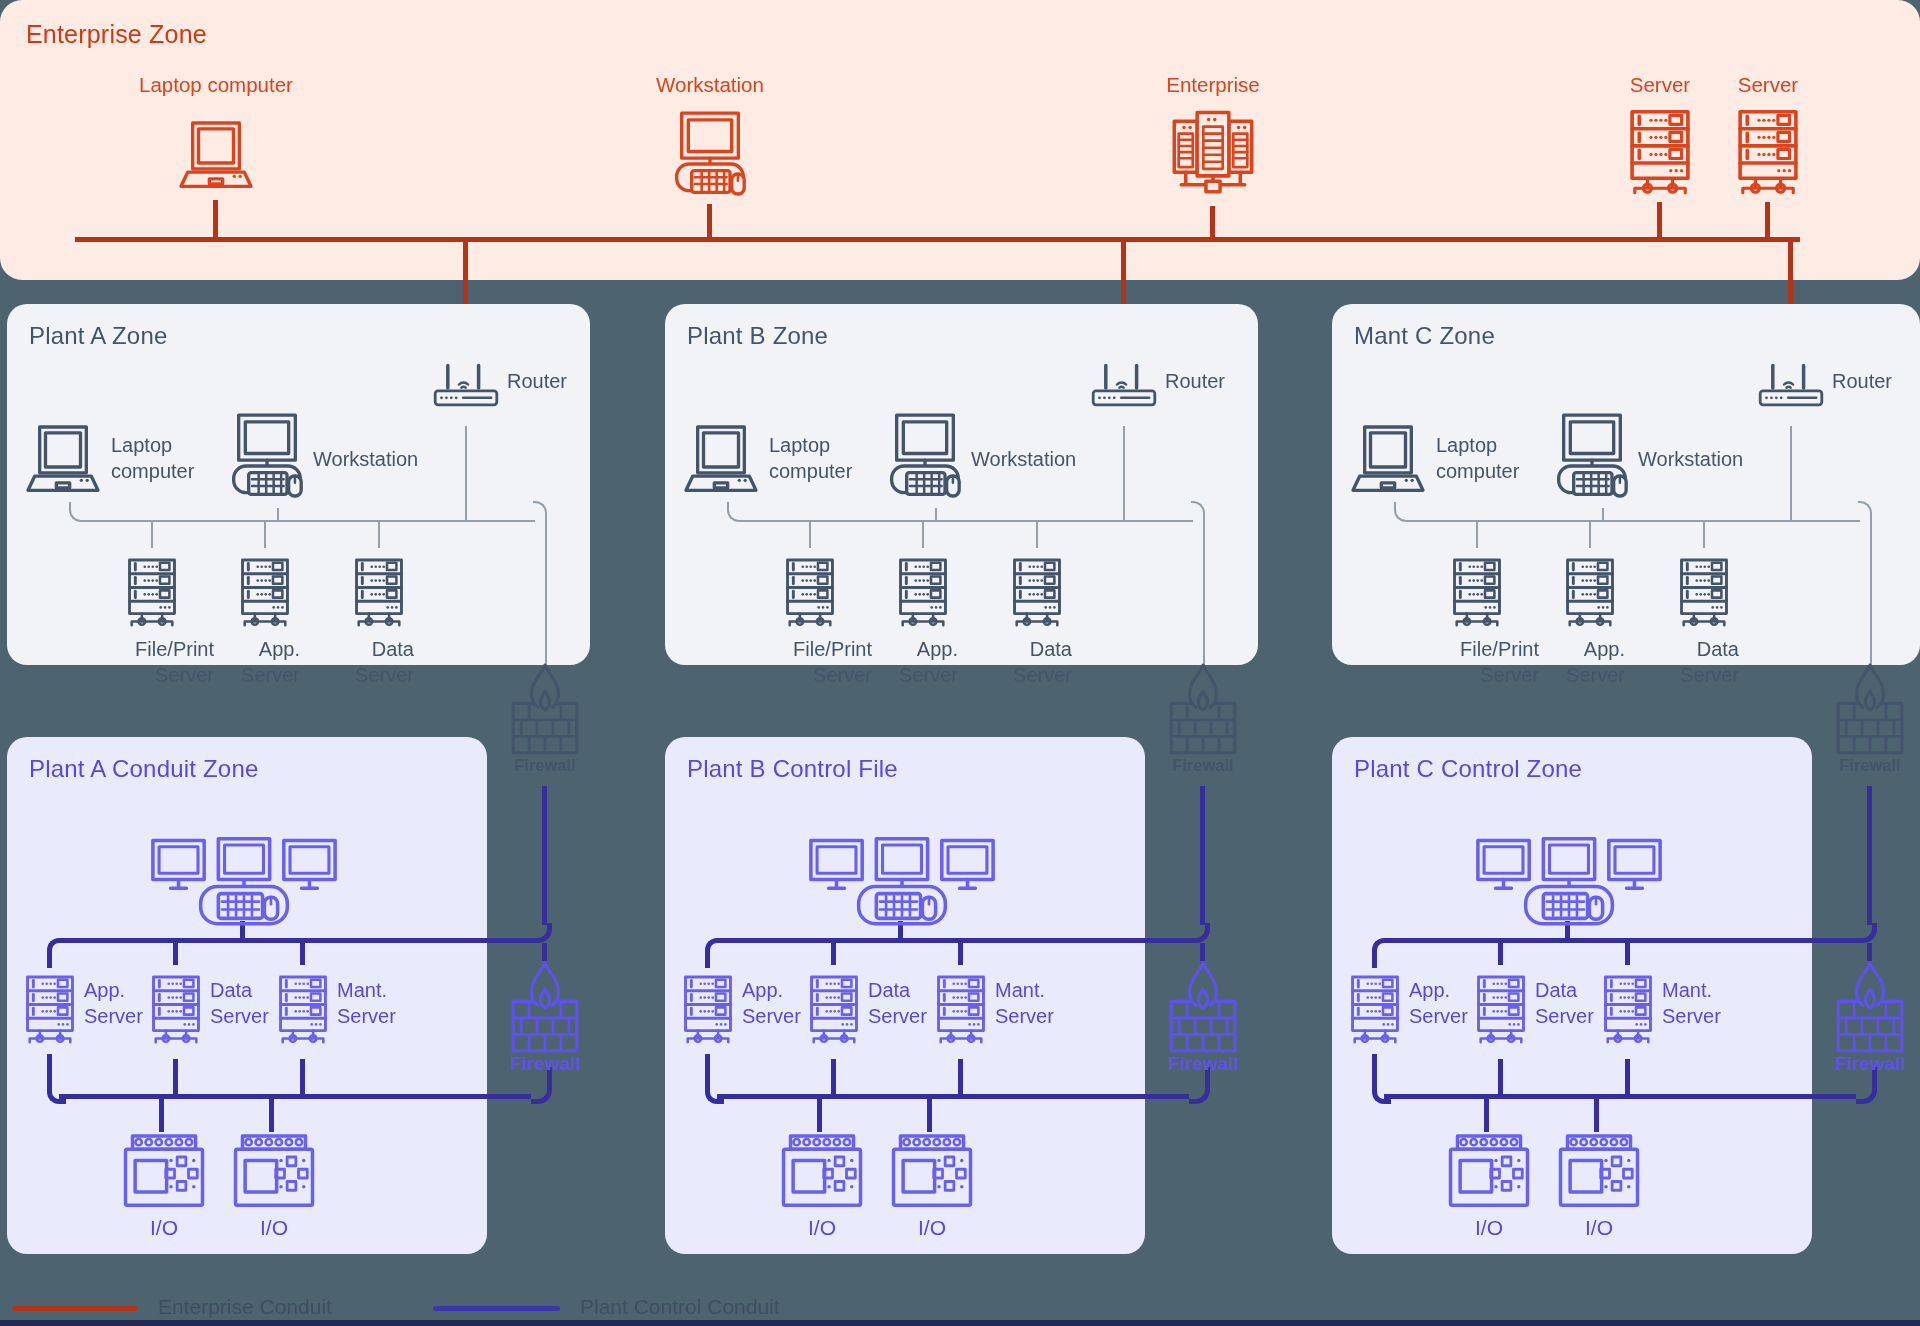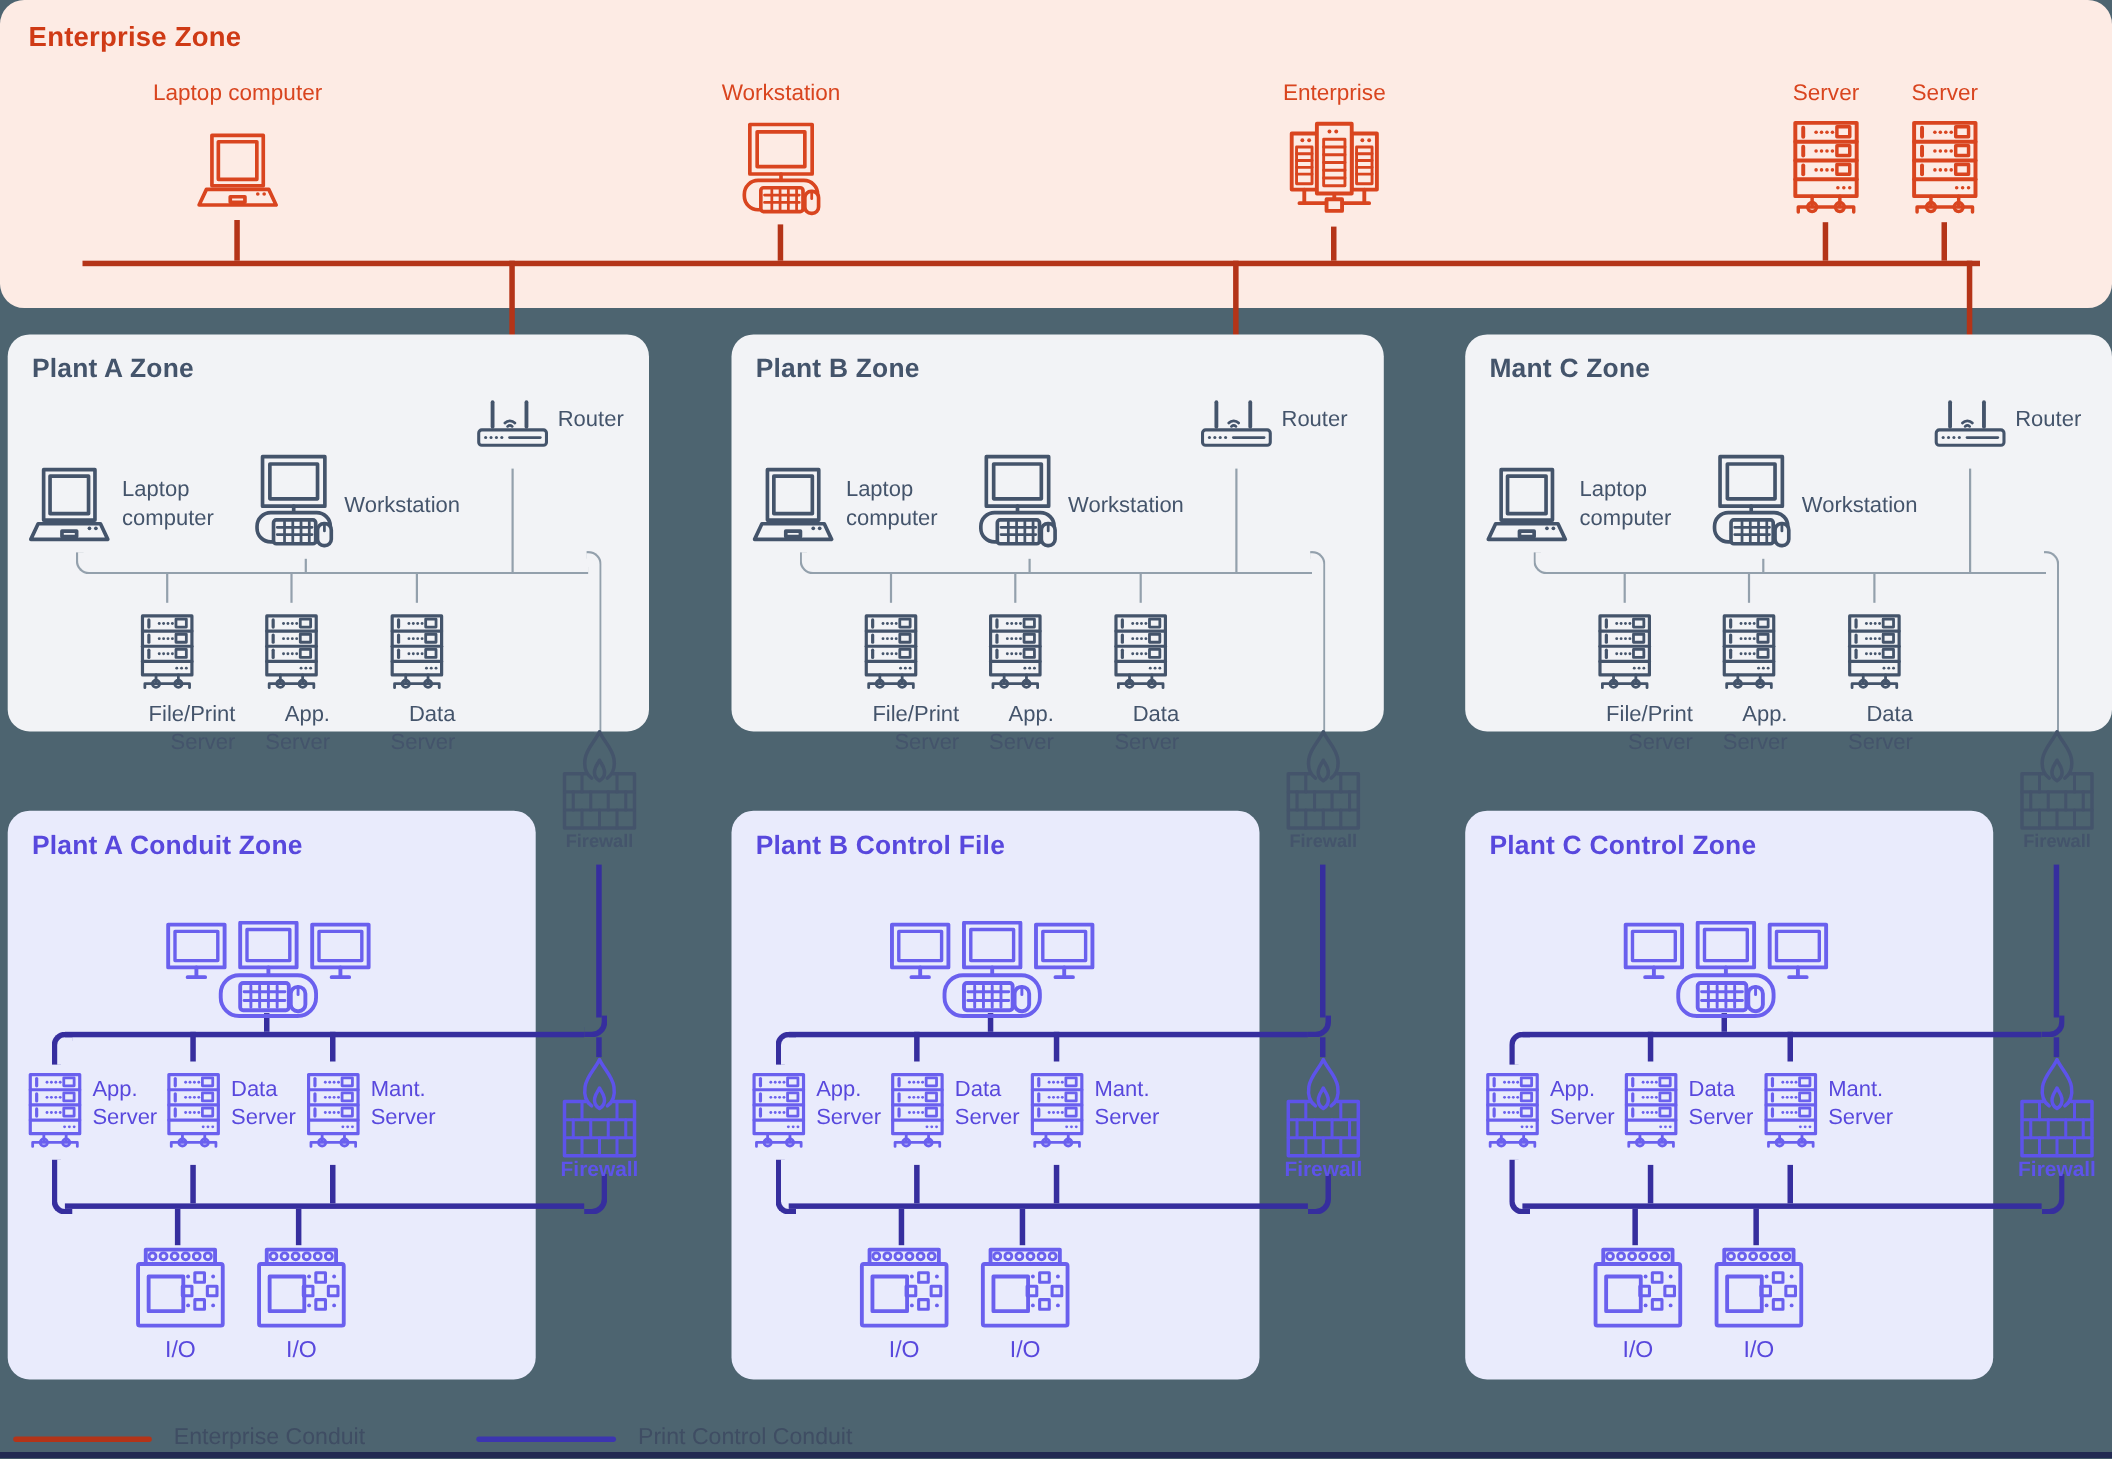--- a/index.html
+++ b/index.html
@@ -8,21 +8,21 @@
     --lav:#e9ebfc; --ct:#5848dd; --purple:#6a60ee; --fwp:#5d53ea; --ind:#362e9e;
     --legend:#3f4d63; --bar:#222a52;
   }
   html,body{margin:0;padding:0}
   body{font-family:"Liberation Sans",sans-serif;background:var(--teal)}
   .stage{position:relative;width:1920px;height:1326px;background:var(--teal);overflow:hidden}
   .abs{position:absolute}
   .card{position:absolute;border-radius:20px;background:var(--card)}
   .ent{position:absolute;left:0;top:0;width:1920px;height:280px;background:var(--ent-bg);border-radius:22px;color:var(--acc);--zf:var(--ent-bg)}
   .ent .ztitle{color:var(--ent-title)}
-  .ztitle{position:absolute;left:22px;top:18px;margin:0;font-size:24px;font-weight:700;letter-spacing:.2px}
+  .ztitle{position:absolute;left:22px;top:18px;margin:0;font-size:24px;font-weight:400;letter-spacing:.2px}
   .ent .ztitle{left:26px;top:20px;font-size:25px}
   .pz{top:304px;height:361px;color:var(--slate);--zf:var(--card)}
   .cz{top:737px;height:517px;width:480px;background:var(--lav);color:var(--purple);--zf:var(--lav)}
   .cz .ztitle{color:var(--ct)}
   .lbl{position:absolute;font-size:20px;line-height:26px;color:var(--slate)}
   .ent .lbl{color:var(--acc);text-align:center;width:220px;top:72px;font-size:20.5px}
   .cz .lbl{color:var(--ct)}
   .icon{position:absolute;display:block;color:inherit}
   
   .e-bus{left:75px;top:237px;width:1725px;height:5px;background:var(--red)}
@@ -537,16 +537,16 @@
     <div class="lbl io-lbl iol2">I/O</div>
     <svg class="icon fw fw-purple">
         <use href="#sy-fw"></use>
       </svg>
     <div class="fw-purple-lbl">Firewall</div>
   </section>
 
   <div class="lg-line" style="left:12px;width:126px;background:#b43418"></div>
   <div class="lg-txt" style="left:158px">Enterprise Conduit</div>
   <div class="lg-line" style="left:433px;width:127px;background:#3c35b0"></div>
-  <div class="lg-txt" style="left:580px">Print Control Conduit</div>
+  <div class="lg-txt" style="left:580px">Plant Control Conduit</div>
 
   <div class="botbar"></div>
 </div>
 
 </body></html>

